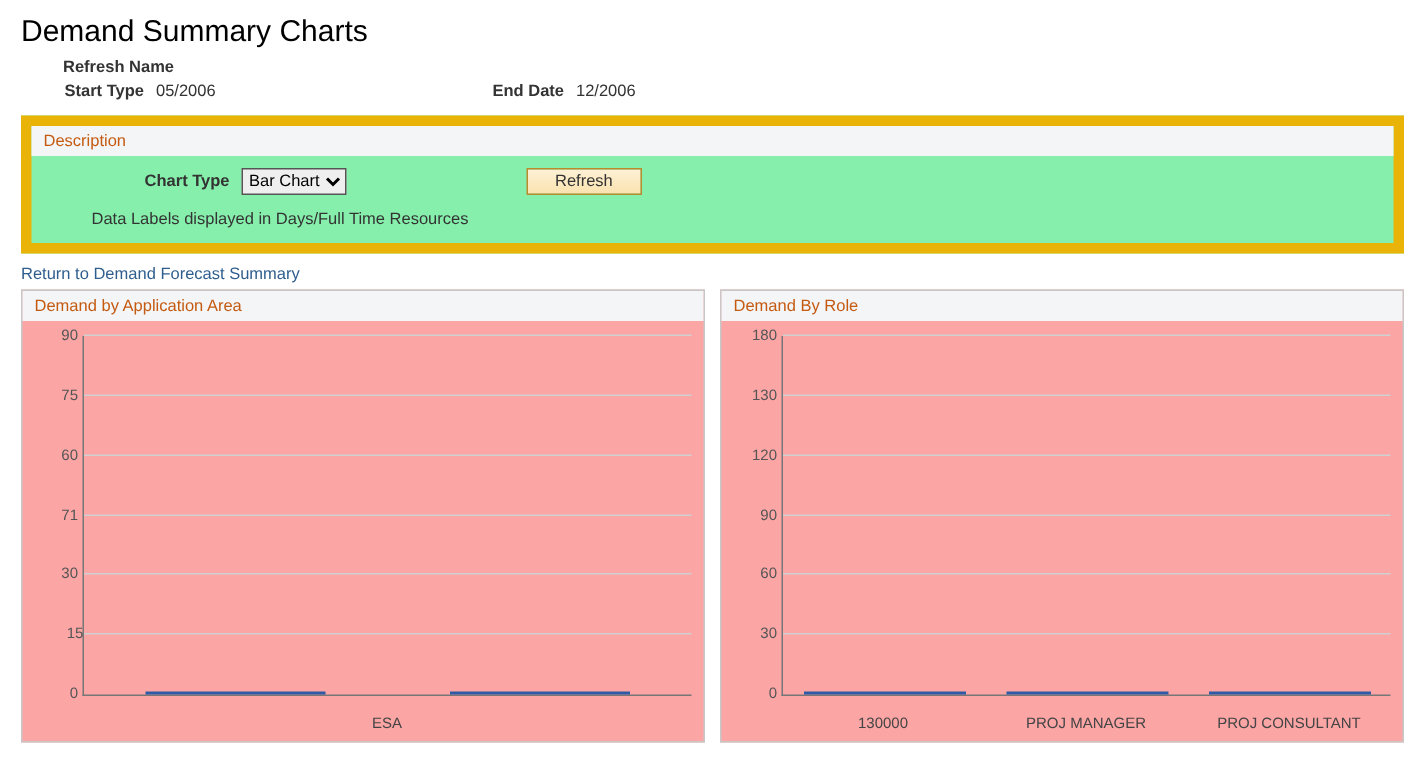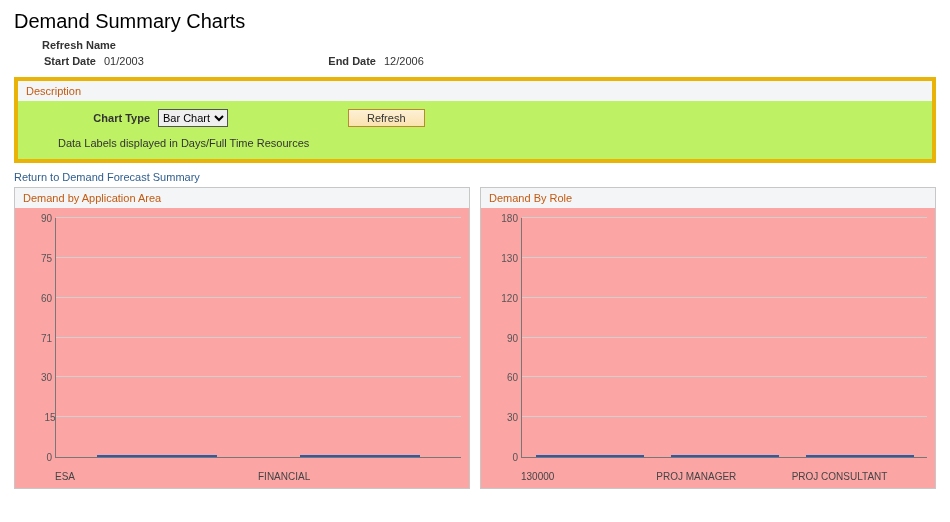--- a/index.html
+++ b/index.html
@@ -33,22 +33,22 @@
   .form-pair .lbl {
     width: 90px;
     text-align: right;
     font-weight: bold;
     padding-right: 8px;
     color: #333;
   }
   .form-pair .val { color: #333; }
 
   .panel {
-    border: 4px solid #eab308;
-    background: #bef264;
+    border: 7px solid #eab308;
+    background: #86efac;
     margin-bottom: 8px;
   }
   .panel-header {
     background: #f3f5f7;
     padding: 4px 8px;
     color: #c55a11;
     font-size: 11px;
   }
   .panel-body {
     padding: 8px 10px 10px 10px;
@@ -151,40 +151,40 @@
   .xlabels {
     position: absolute;
     left: 40px;
     right: 8px;
     bottom: 6px;
     display: flex;
     justify-content: space-around;
     font-size: 10px;
     color: #444;
   }
-  .xlabels span { flex: 1; }
+  .xlabels span { flex: 1; text-align: center; }
 </style>
 </head>
 <body>
 
 
 
 <h1 class="page-title">Demand Summary Charts</h1>
 
 <div class="form-area">
   <div class="form-row">
     <div class="form-pair">
       <div class="lbl" style="width:110px">Refresh Name</div>
       <div class="val"></div>
     </div>
   </div>
   <div class="form-row">
     <div class="form-pair first">
-      <div class="lbl">Start Date</div>
-      <div class="val">01/2003</div>
+      <div class="lbl">Start Type</div>
+      <div class="val">05/2006</div>
     </div>
     <div class="form-pair">
       <div class="lbl" style="width:110px">End Date</div>
       <div class="val">12/2006</div>
     </div>
   </div>
 </div>
 
 <div class="panel">
   <div class="panel-header">Description</div>
@@ -225,21 +225,20 @@
             <div class="bar-slot">
               <div class="bar" style="height: 83.3333%;"></div>
             </div>
             <div class="bar-slot">
               <div class="bar" style="height: 88.8889%;"></div>
             </div>
           </div>
         </div>
         <div class="xlabels">
           <span>ESA</span>
-          <span>FINANCIAL</span>
         </div>
       </div>
   </div>
 
   <div class="chart-panel">
     <div class="panel-header">Demand By Role</div>
     <div class="chart-area">
         <div class="plot">
           <div class="ytick" style="bottom: 0%; position: absolute; left: 0px; width: 36px; text-align: right; transform: translate(-40px, 50%);">0</div>
           <div class="gridline" style="bottom: 16.6667%;"></div>

